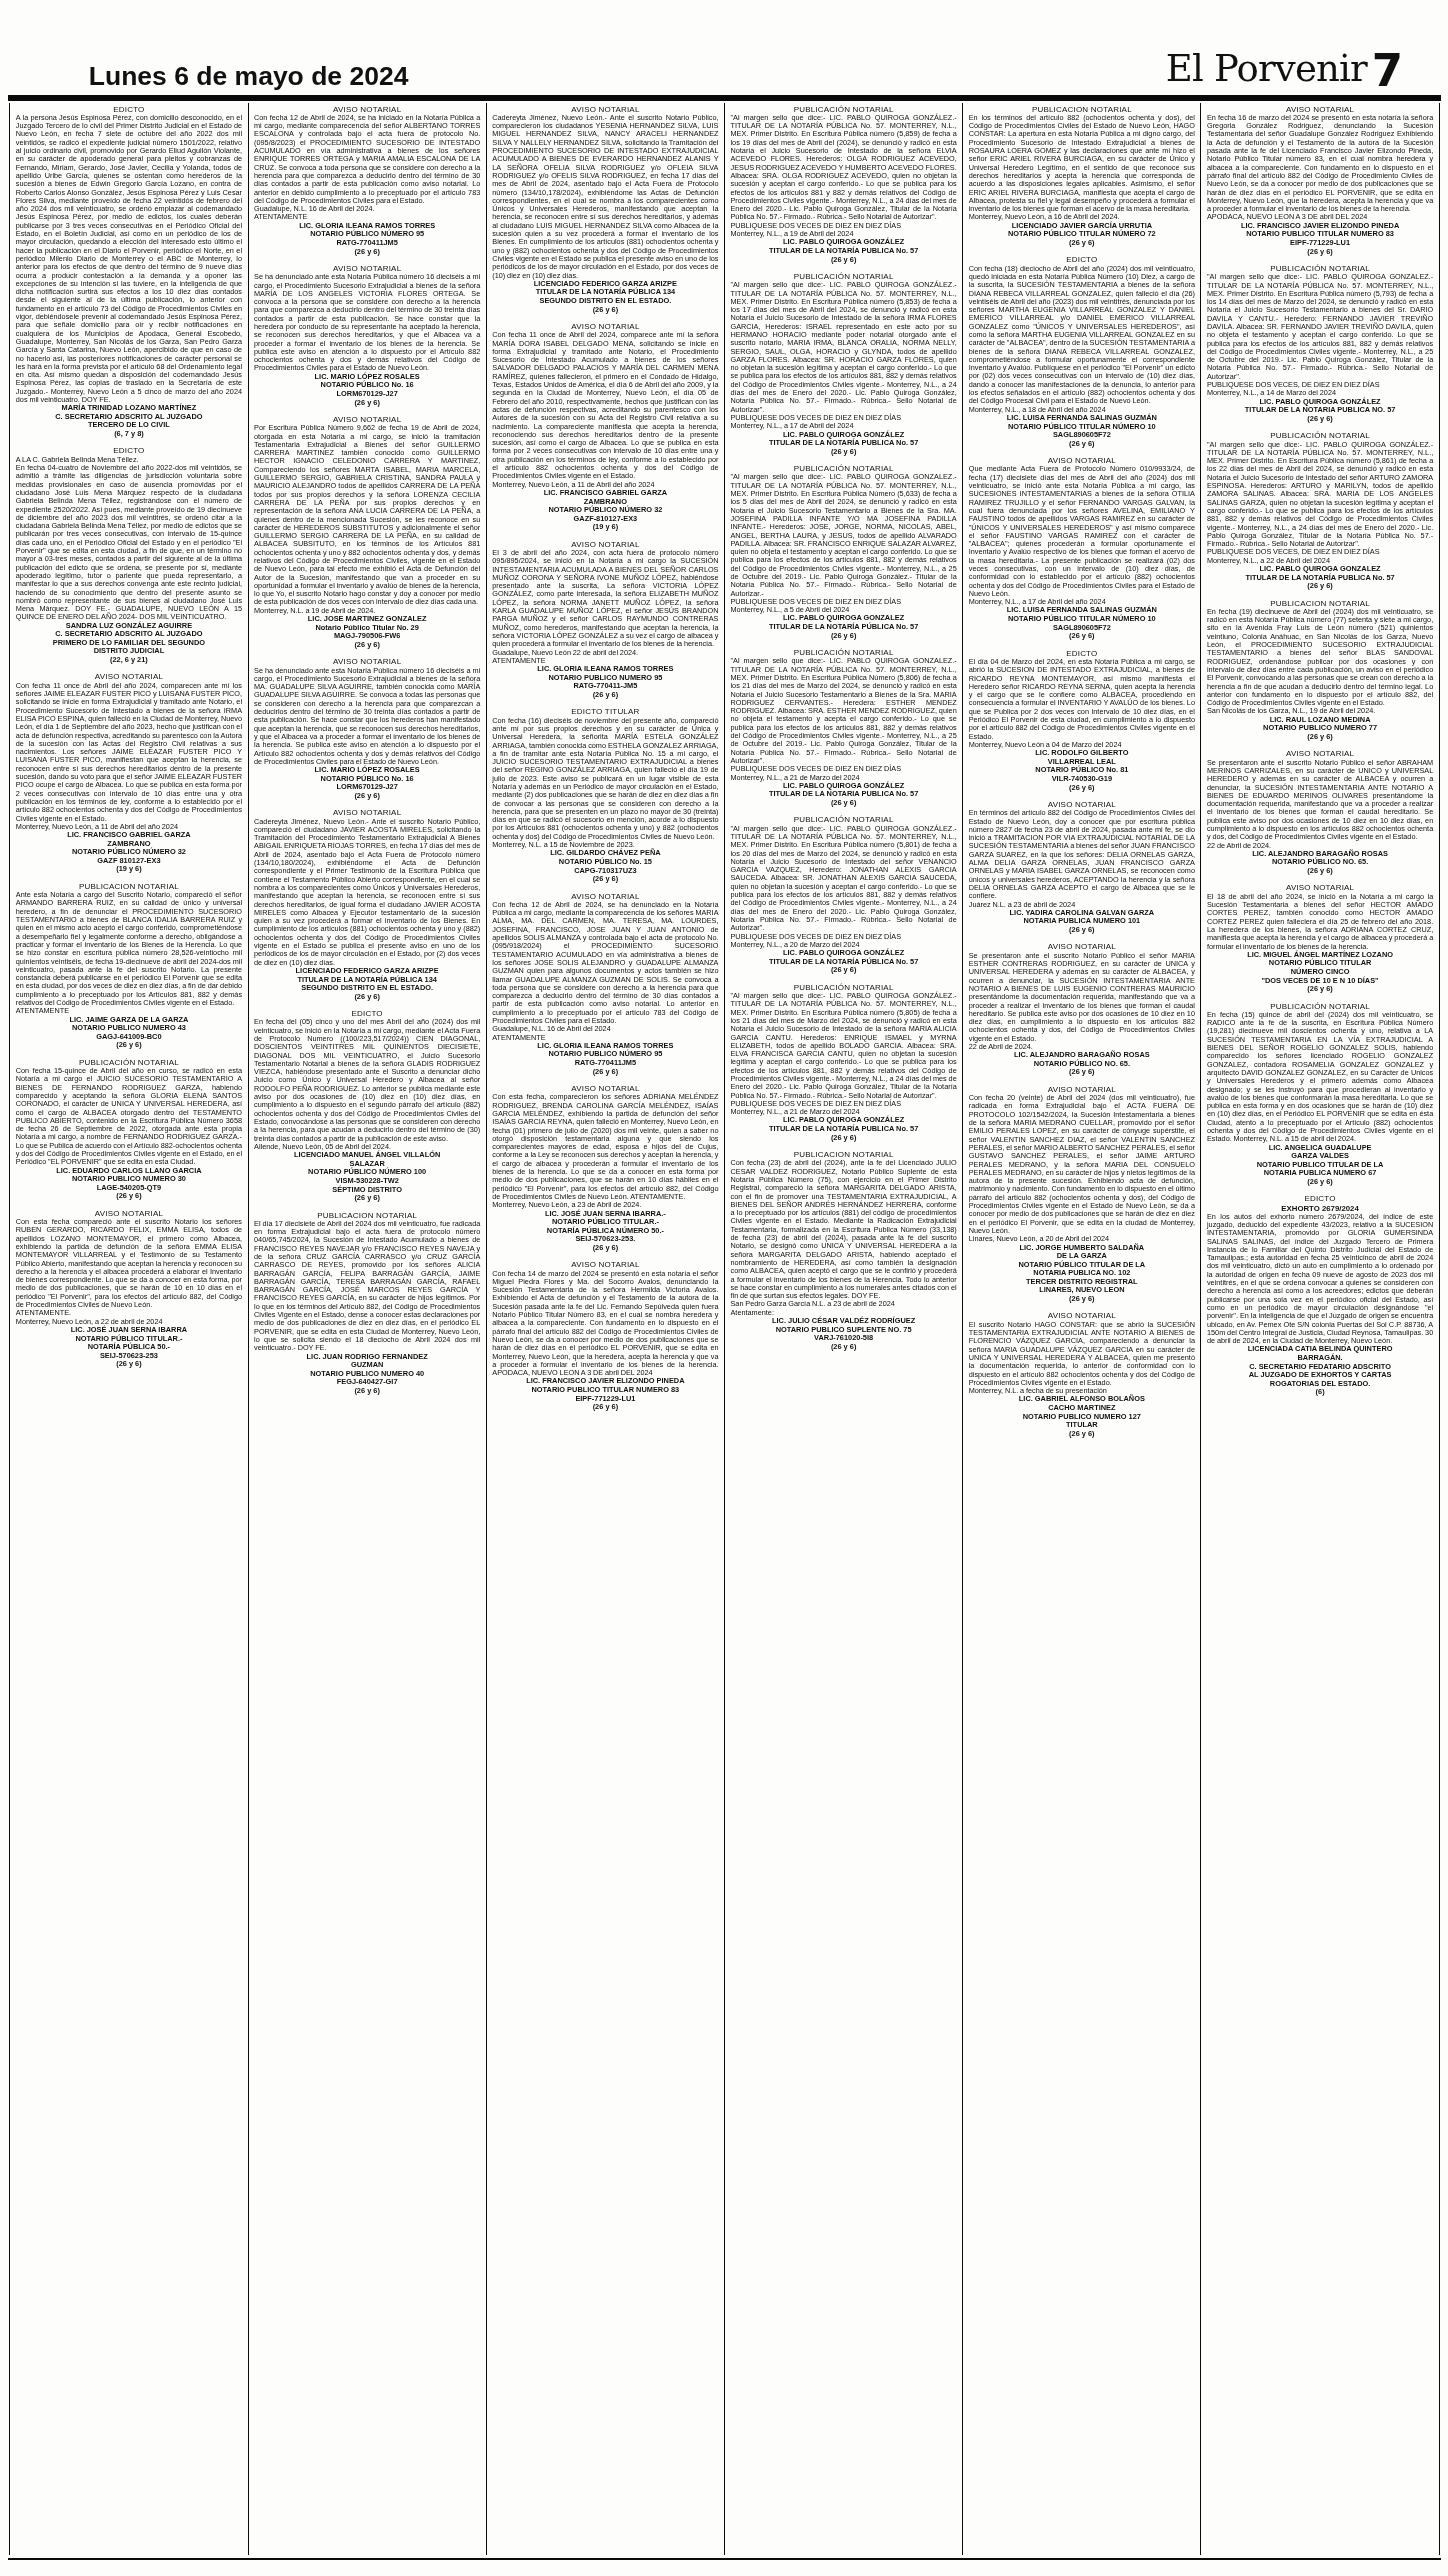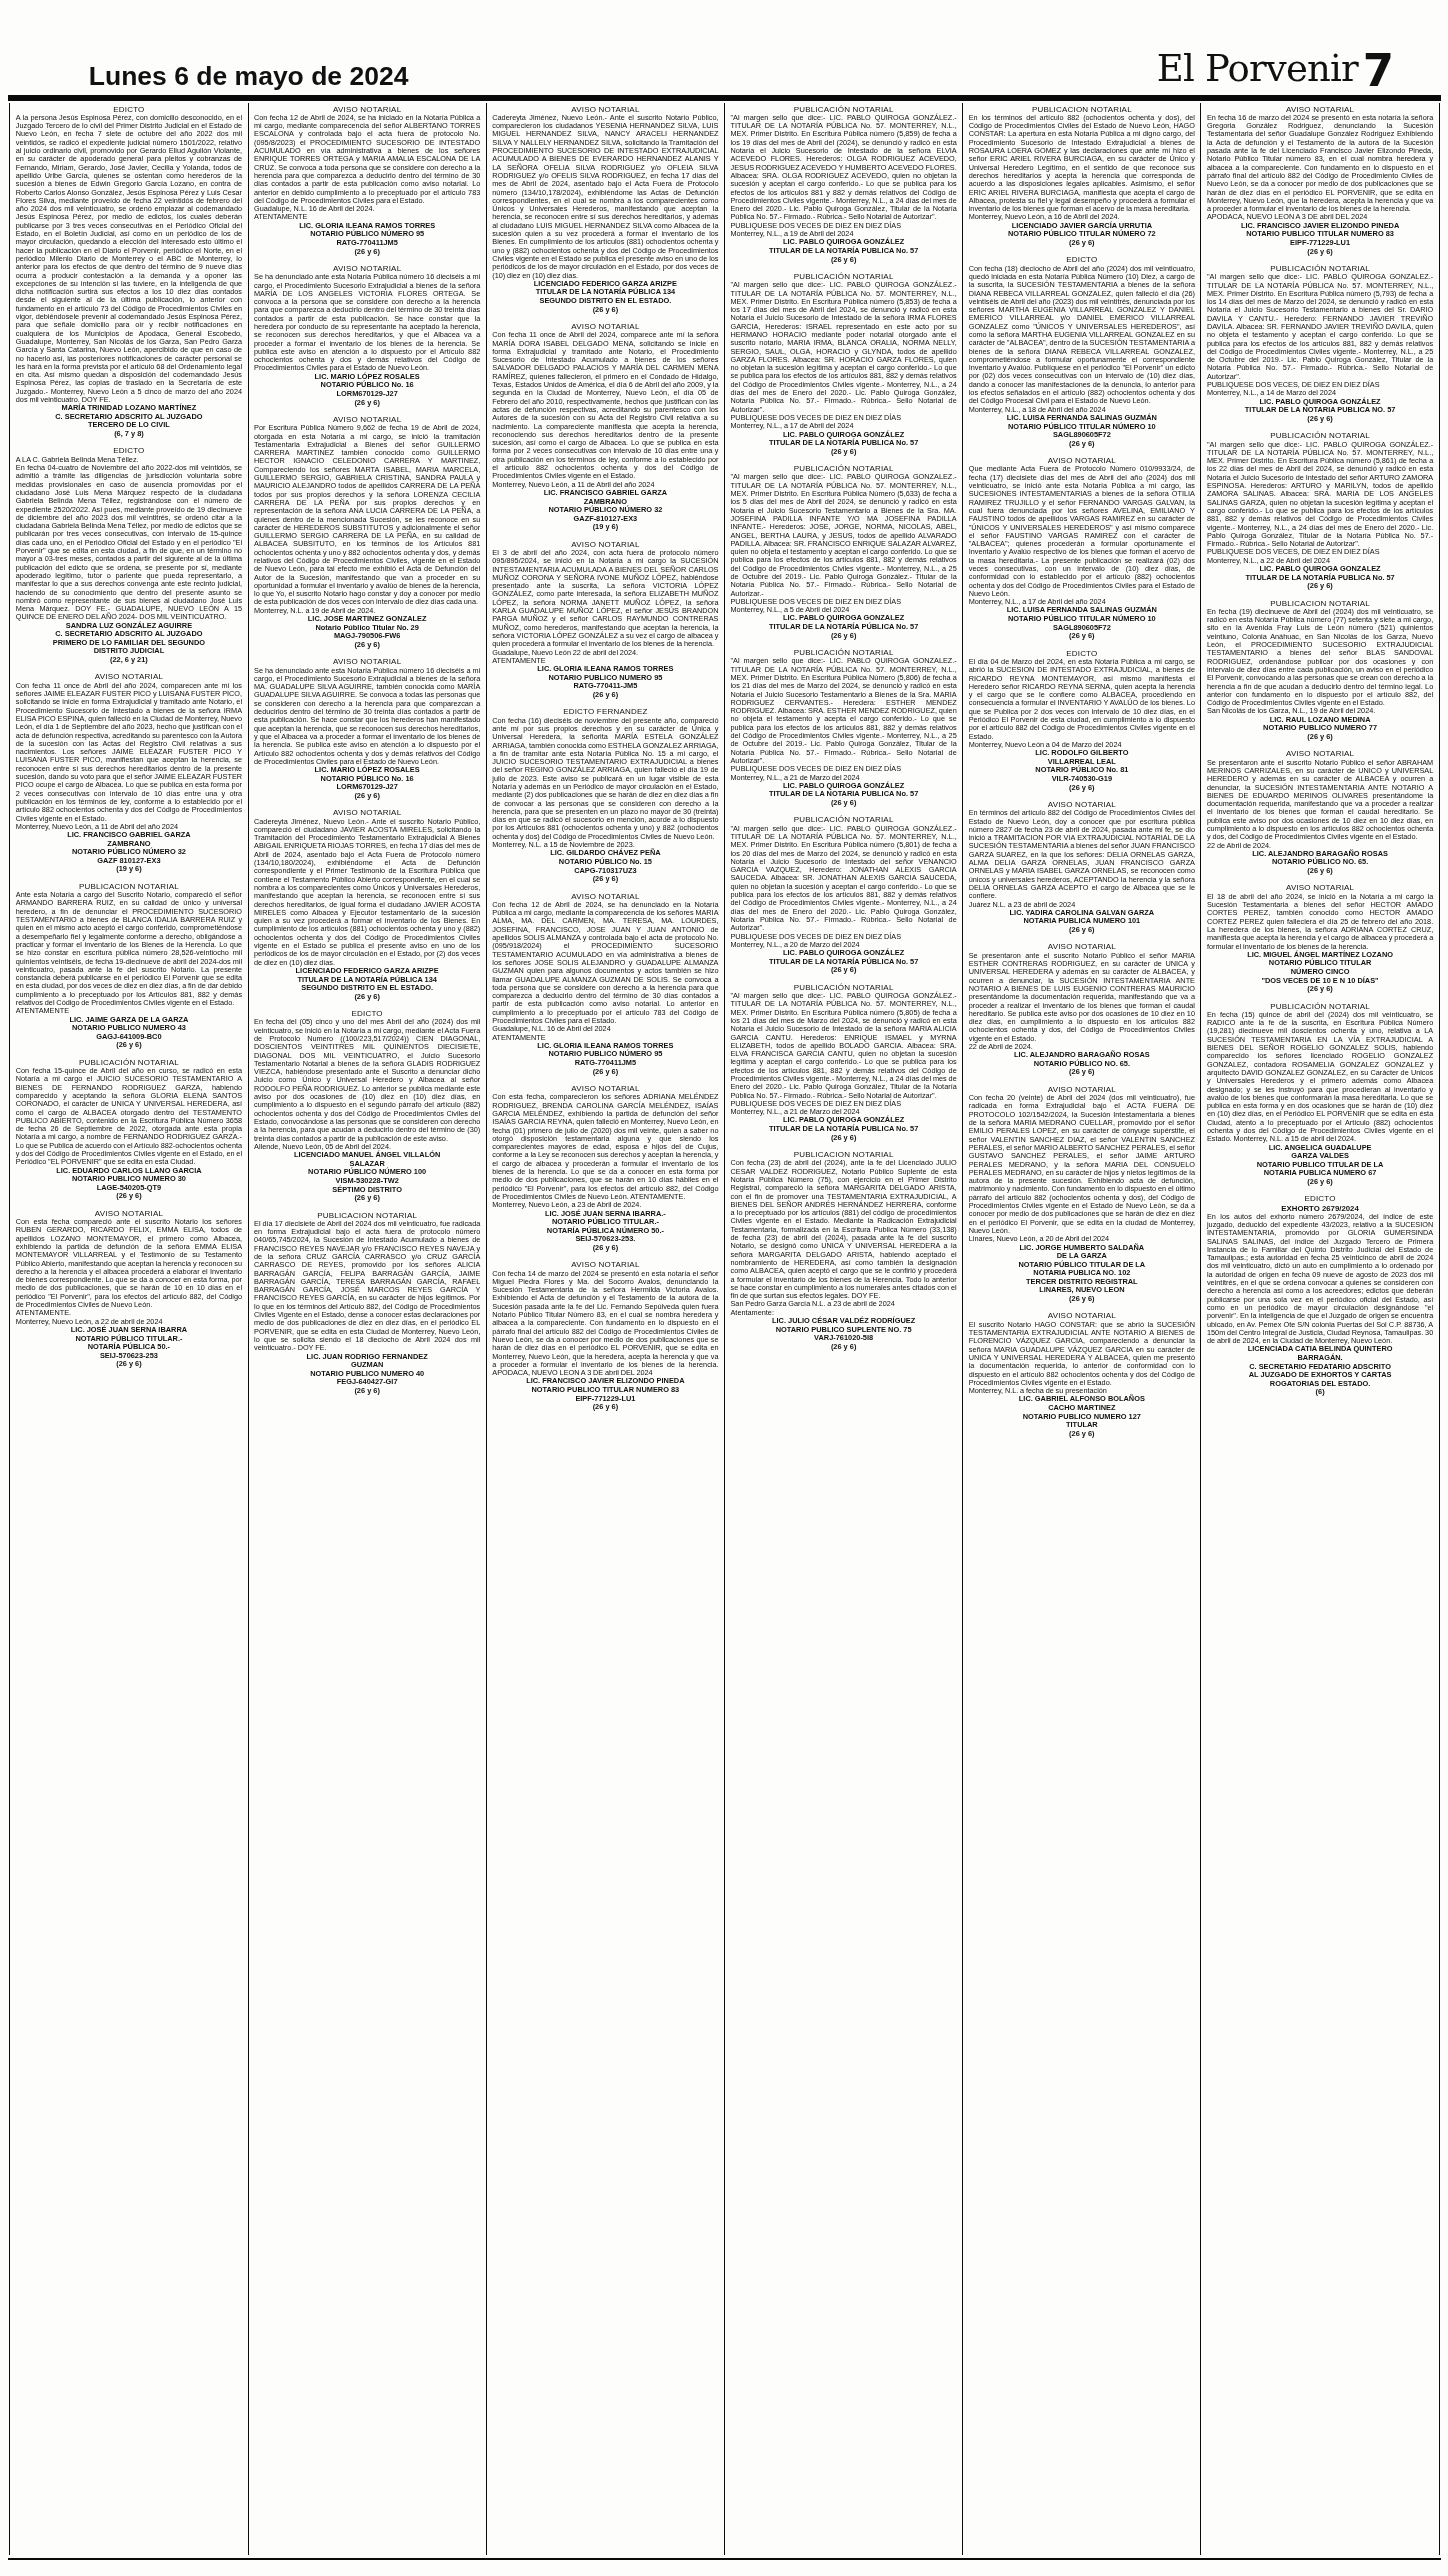--- a/index.html
+++ b/index.html
@@ -1,18 +1,18 @@
 <!DOCTYPE html>
 <html style="font-size:12.5px"><head>
 <meta charset="utf-8">
 <style>
   html,body{margin:0;padding:0;background:#e8e8e8;}
   .page{position:relative;width:1449px;height:2576px;background:#fdfdfc;color:#111;
         font-family:"Liberation Sans","DejaVu Sans",sans-serif;overflow:hidden;}
-  .hdr{position:absolute;top:41px;left:7.8px;right:10px;height:53px;}
+  .hdr{position:absolute;top:41px;left:7.8px;right:1px;height:53px;}
   .hdr-date{position:absolute;left:81px;bottom:1.6px;font-size:26.5px;font-weight:bold;letter-spacing:0px;}
   .masthead{position:absolute;right:45px;bottom:-3.1px;white-space:nowrap;}
   .masthead .mh-name{font-family:"DejaVu Serif","Liberation Serif",serif;font-weight:normal;
         font-size:37px;letter-spacing:-0.8px;}
   .masthead .mh-num{font-family:"DejaVu Sans",sans-serif;font-weight:bold;font-size:45px;
         margin-left:4.7px;vertical-align:-4.7px;}
   .rule-top{position:absolute;top:95px;left:7.8px;right:7.8px;height:5.5px;background:#0a0a0a;}
   .rule-bottom{position:absolute;top:2558px;left:7.8px;right:7.8px;height:2.3px;background:#0a0a0a;}
   .columns{position:absolute;top:103px;left:9.3px;right:9.3px;height:2452px;display:flex;
         border-left:1.2px solid #0a0a0a;overflow:hidden;}
@@ -181,21 +181,21 @@
           <div class="nh">AVISO NOTARIAL</div>
           <div class="nb">El 3 de abril del año 2024, con acta fuera de protocolo número 095/895/2024, se inició en la Notaría a mi cargo la SUCESIÓN INTESTAMENTARIA ACUMULADA A BIENES DEL SEÑOR CARLOS MUÑOZ CORONA Y SEÑORA IVONE MUÑOZ LÓPEZ, habiéndose presentado ante la suscrita, La señora VICTORIA LÓPEZ GONZÁLEZ, como parte interesada, la señora ELIZABETH MUÑOZ LÓPEZ, la señora NORMA JANETT MUÑOZ LÓPEZ, la señora KARLA GUADALUPE MUÑOZ LÓPEZ, el señor JESÚS BRANDON PARGA MUÑOZ y el señor CARLOS RAYMUNDO CONTRERAS MUÑOZ, como herederos, manifestando que aceptan la herencia, la señora VICTORIA LÓPEZ GONZÁLEZ a su vez el cargo de albacea y quien procederá a formular el inventario de los bienes de la herencia.</div>
           <div class="nb">Guadalupe, Nuevo León 22 de abril del 2024.</div>
           <div class="nb">ATENTAMENTE</div>
           <div class="ns">LIC. GLORIA ILEANA RAMOS TORRES</div>
           <div class="ns">NOTARIO PUBLICO NUMERO 95</div>
           <div class="ns">RATG-770411-JM5</div>
           <div class="ns">(26 y 6)</div>
         </div>
         <div class="notice">
-          <div class="nh">EDICTO FERNANDEZ</div>
+          <div class="nh">EDICTO TITULAR</div>
           <div class="nb">Con fecha (16) dieciséis de noviembre del presente año, compareció ante mí por sus propios derechos y en su carácter de Única y Universal Heredera, la señorita MARÍA ESTELA GONZÁLEZ ARRIAGA, también conocida como ESTHELA GONZALEZ ARRIAGA, a fin de tramitar ante esta Notaría Pública No. 15 a mi cargo, el JUICIO SUCESORIO TESTAMENTARIO EXTRAJUDICIAL a bienes del señor REGINO GONZÁLEZ ARRIAGA, quien falleció el día 19 de julio de 2023. Este aviso se publicará en un lugar visible de esta Notaría y además en un Periódico de mayor circulación en el Estado, mediante (2) dos publicaciones que se harán de diez en diez días a fin de convocar a las personas que se consideren con derecho a la herencia, para que se presenten en un plazo no mayor de 30 (treinta) días en que se radicó el sucesorio en mención, acorde a lo dispuesto por los Artículos 881 (ochocientos ochenta y uno) y 882 (ochocientos ochenta y dos) del Código de Procedimientos Civiles de Nuevo León.</div>
           <div class="nb">Monterrey, N.L. a 15 de Noviembre de 2023.</div>
           <div class="ns">LIC. GILDARDO CHÁVEZ PEÑA</div>
           <div class="ns">NOTARIO PÚBLICO No. 15</div>
           <div class="ns">CAPG-710317UZ3</div>
           <div class="ns">(26 y 6)</div>
         </div>
         <div class="notice">
           <div class="nh">AVISO NOTARIAL</div>
           <div class="nb">Con fecha 12 de Abril de 2024, se ha denunciado en la Notaría Pública a mi cargo, mediante la comparecencia de los señores MARIA ALMA, MA. DEL CARMEN, MA. TERESA, MA. LOURDES, JOSEFINA, FRANCISCO, JOSE JUAN Y JUAN ANTONIO de apellidos SOLIS ALMANZA y controlada bajo el acta de protocolo No. (095/918/2024) el PROCEDIMIENTO SUCESORIO TESTAMENTARIO ACUMULADO en vía administrativa a bienes de los señores JOSE SOLIS ALEJANDRO y GUADALUPE ALMANZA GUZMAN quien para algunos documentos y actos también se hizo llamar GUADALUPE ALMANZA GUZMAN DE SOLIS. Se convoca a toda persona que se considere con derecho a la herencia para que comparezca a deducirlo dentro del término de 30 días contados a partir de esta publicación como aviso notarial. Lo anterior en cumplimiento a lo preceptuado por el artículo 783 del Código de Procedimientos Civiles para el Estado.</div>

